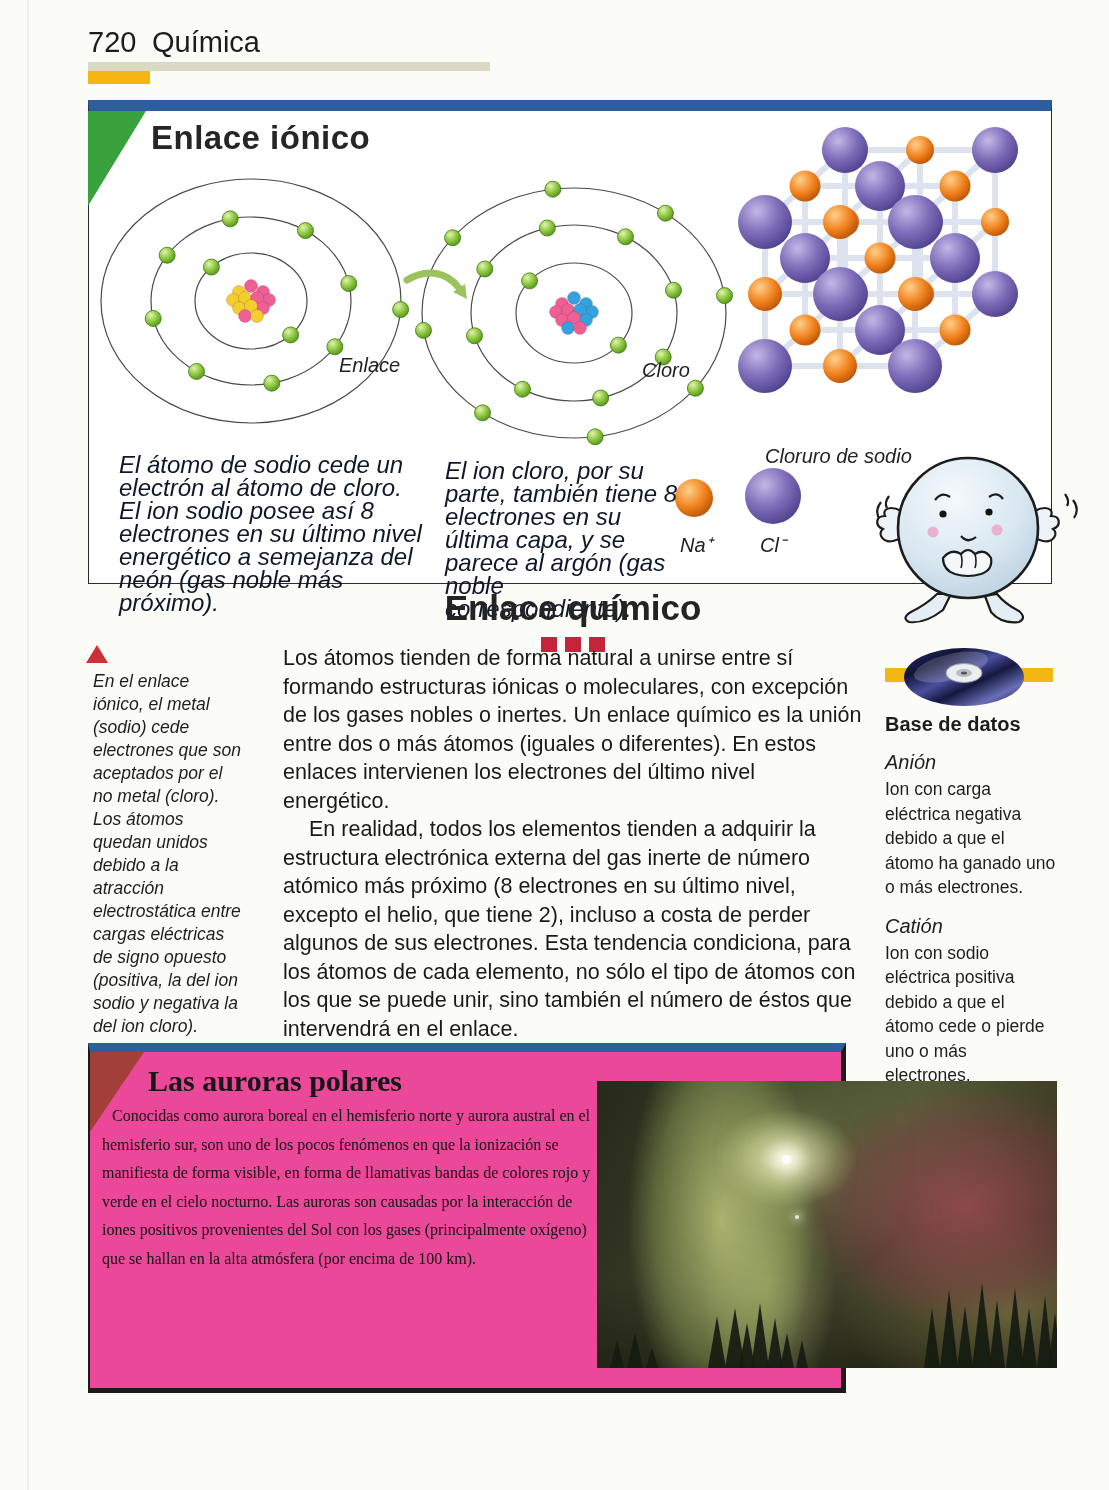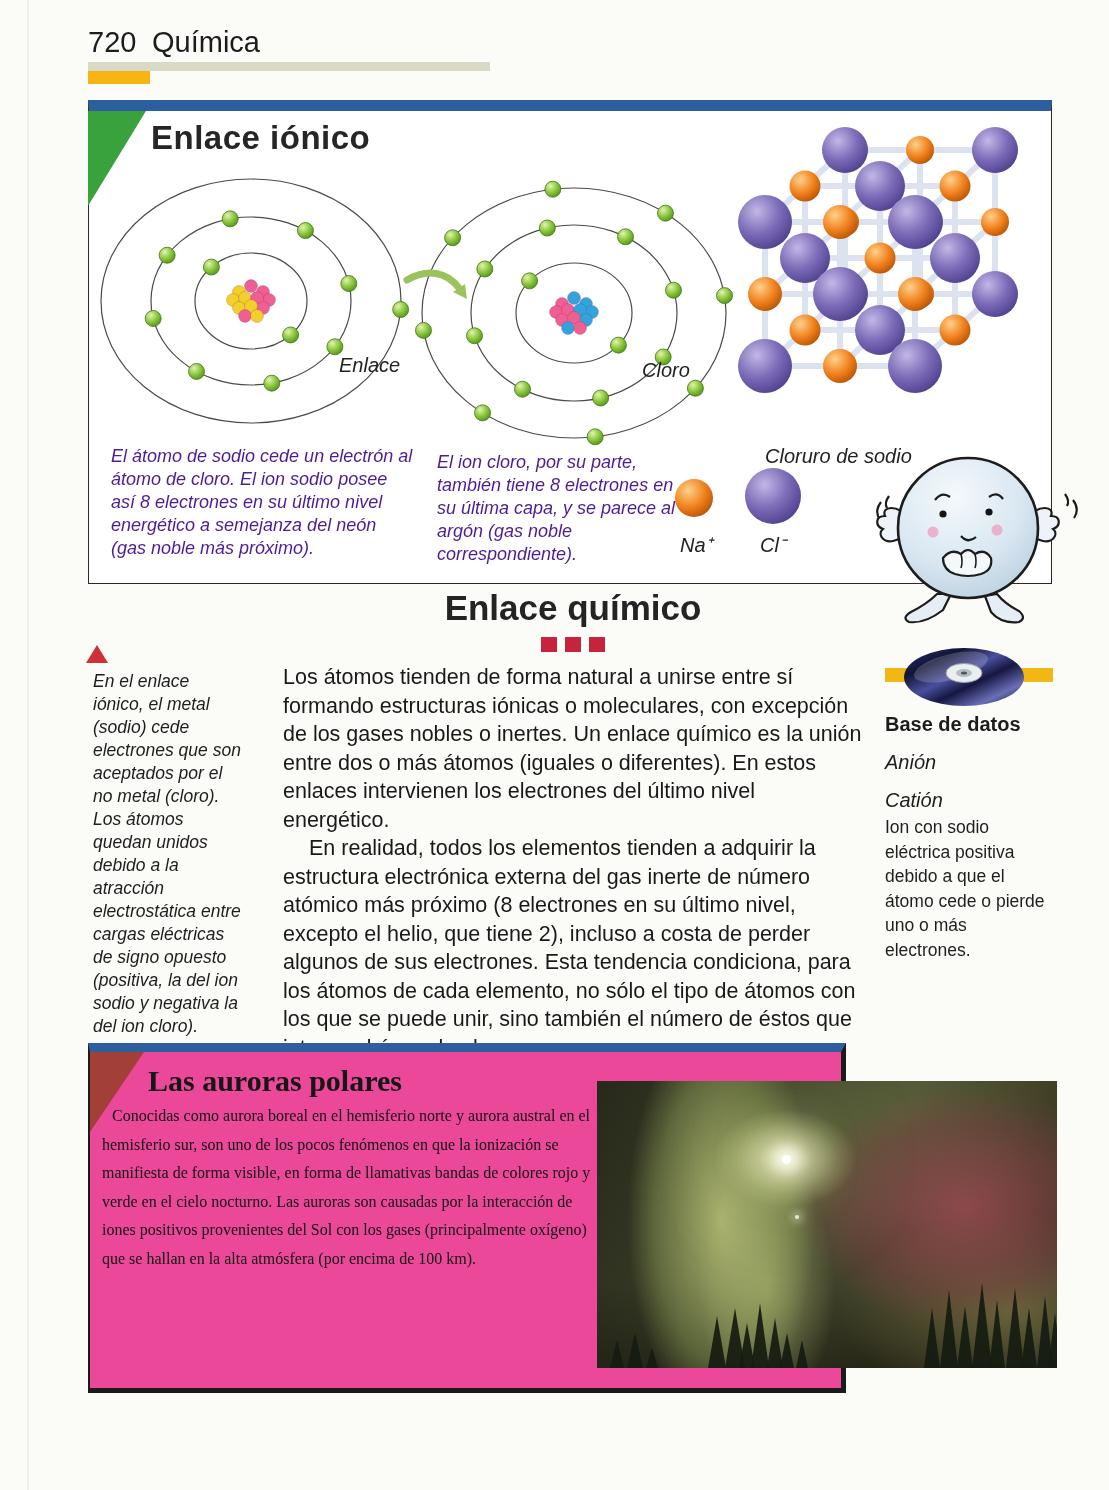--- a/index.html
+++ b/index.html
@@ -21,37 +21,37 @@
   
   .ibox{position:absolute;left:88px;top:100px;width:964px;height:484px;background:#ffffff;
         border:1.5px solid #2a2a2a;border-top:11px solid #2d5f9e;}
   .corner-green{position:absolute;left:-1px;top:0;width:58px;height:95px;background:#3aa23c;
         clip-path:polygon(0 0,100% 0,0 100%);}
   .ibox-title{position:absolute;left:62px;top:8px;margin:0;font-size:33px;font-weight:bold;color:#262626;letter-spacing:.5px;}
   .atoms{position:absolute;left:0;top:1px;}
   .lbl{position:absolute;font-style:italic;font-size:20px;color:#222;}
   .lbl-sodio{left:250px;top:243px;} .lbl-cloro{left:553px;top:248px;}
   .lbl-lattice{left:676px;top:314px;margin-top:20px;} .lbl-na{left:591px;top:420px;} .lbl-cl{left:671px;top:420px;}
-  .cap{position:absolute;margin:4px;font-style:italic;font-size:18px;line-height:23px;color:#4c1d95;}
+  .cap{position:absolute;margin:12px;font-style:italic;font-size:24px;line-height:23px;color:#0f172a;}
   .cap-l{left:18px;top:330px;width:305px;} .cap-r{left:344px;top:336px;width:242px;}
 
   .mascot{position:absolute;left:873px;top:448px;z-index:6;}
 
   
   .art-title{position:absolute;left:283px;top:588px;width:580px;margin:0;text-align:center;
         font-size:35px;font-weight:bold;color:#242424;}
   .squares{position:absolute;left:283px;top:637px;width:580px;text-align:center;}
   .squares span{display:inline-block;width:16px;height:15px;background:#c6233c;margin:0 4px;}
 
   .mnote{position:absolute;left:86px;top:645px;width:164px;}
   .tri-red{width:0;height:0;border-left:11px solid transparent;border-right:11px solid transparent;
         border-bottom:18px solid #cd3038;margin-bottom:7px;}
   .mnote p{margin:7px;font-style:italic;font-size:17.5px;line-height:23px;color:#1e1e1e;}
 
-  .body-col{position:absolute;left:283px;top:663px;width:582px;}
+  .body-col{position:absolute;left:283px;top:644px;width:582px;}
   .body-col p{margin:0;font-size:21.5px;line-height:28.5px;color:#191919;}
   .body-col .p2{text-indent:26px;}
 
   
   .sbar{position:absolute;left:883px;top:637px;width:174px;}
   .cd-wrap{position:relative;height:76px;}
   .sbar-yellow{position:absolute;left:2px;top:31px;width:168px;height:14px;background:#f2b713;}
   .cd{position:absolute;left:8px;top:0;}
   .sbar h3{margin:0 0 0 2px;font-size:20px;font-weight:bold;color:#1c1c1c;}
   .term{font-style:italic;font-size:20px;color:#1e1e1e;margin:15px 0 3px 2px;}
@@ -349,20 +349,21 @@
         <ellipse cx="73" cy="40" rx="60" ry="29" fill="url(#cdG)"></ellipse>
         <ellipse cx="60" cy="30" rx="38" ry="13" fill="rgba(255,255,255,.18)" transform="rotate(-14 60 30)"></ellipse>
         <ellipse cx="73" cy="36" rx="18" ry="9.5" fill="#eceef0" stroke="#9aa0a8"></ellipse>
         <ellipse cx="73" cy="36" rx="8" ry="4" fill="#b6bcc6"></ellipse>
         <ellipse cx="73" cy="36" rx="3" ry="1.5" fill="#555"></ellipse>
       </svg>
     </div>
     <h3>Base de datos</h3>
     <div>
       <div class="term">Anión</div>
+      <p class="def">Ion con carga eléctrica negativa debido a que el átomo ha ganado uno o más electrones.</p>
     </div>
     <div>
       <div class="term">Catión</div>
       <p class="def">Ion con sodio eléctrica positiva debido a que el átomo cede o pierde uno o más electrones.</p>
     </div>
   </aside>
 
   <section class="abox">
     <div class="corner-red"></div>
     <h2 class="abox-title">Las auroras polares</h2>

